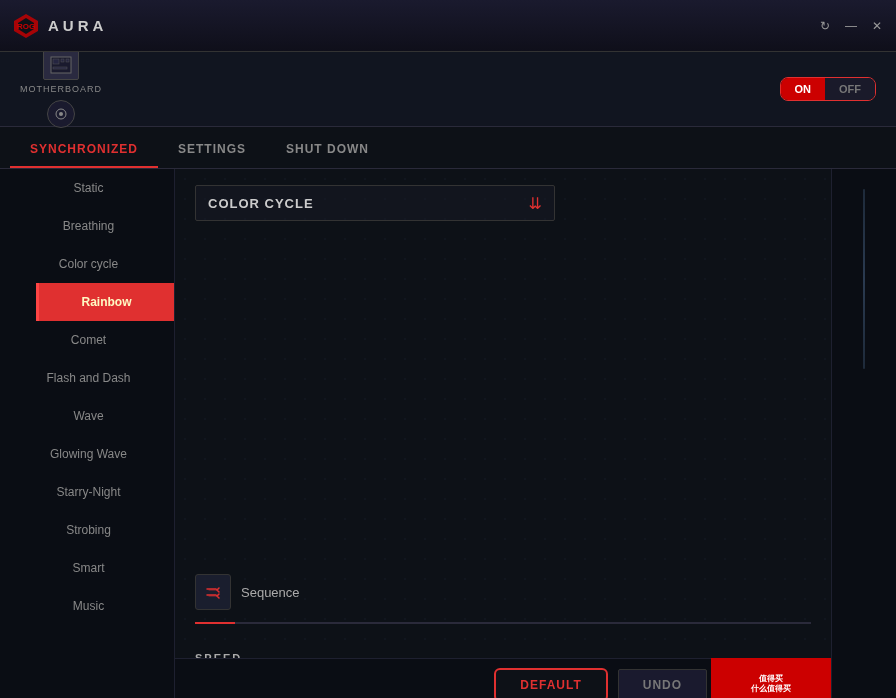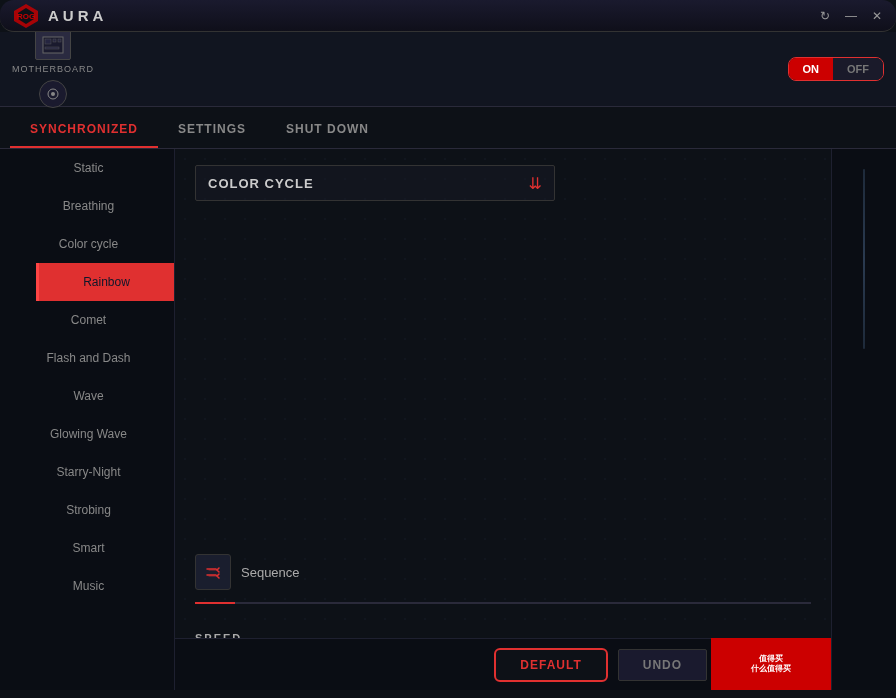--- a/index.html
+++ b/index.html
@@ -8,27 +8,26 @@
       height: 698px;
       background: #0d1117;
       font-family: 'Arial', sans-serif;
       overflow: hidden;
       color: #ccc;
     }
 
     
     .title-bar {
       background: linear-gradient(180deg, #1a1a2e 0%, #0f0f1a 100%);
-      height: 32px;
+      height: 52px;
       display: flex;
       align-items: center;
       padding: 0 12px;
       border-bottom: 1px solid #333;
       position: relative;
-      border-radius: 14px;
     }
     .title-bar-logo {
       display: flex;
       align-items: center;
       gap: 8px;
     }
     .rog-icon {
       width: 28px;
       height: 28px;
     }
@@ -49,21 +48,21 @@
       color: #999;
       font-size: 12px;
     }
 
     
     .device-bar {
       background: #111520;
       height: 75px;
       display: flex;
       align-items: center;
-      padding: 0 12px;
+      padding: 0 20px;
       border-bottom: 1px solid #2a2a3a;
       justify-content: space-between;
     }
     .device-info {
       display: flex;
       flex-direction: column;
       align-items: center;
       gap: 4px;
     }
     .device-icon {
@@ -158,22 +157,22 @@
     .sidebar-item {
       padding: 12px 16px;
       font-size: 12px;
       color: #888;
       cursor: pointer;
       text-align: center;
       border-left: 3px solid transparent;
     }
     .sidebar-item.active {
       background: #e03030;
-      color: #0f172a;
-      font-weight: normal;
+      color: #fef9c3;
+      font-weight: bold;
       border-left: 3px solid #ff4444;
       margin-left: 36px;
     }
 
     
     .content-area {
       flex: 1;
       padding: 16px 20px;
       background: #0d1117;
       position: relative;

